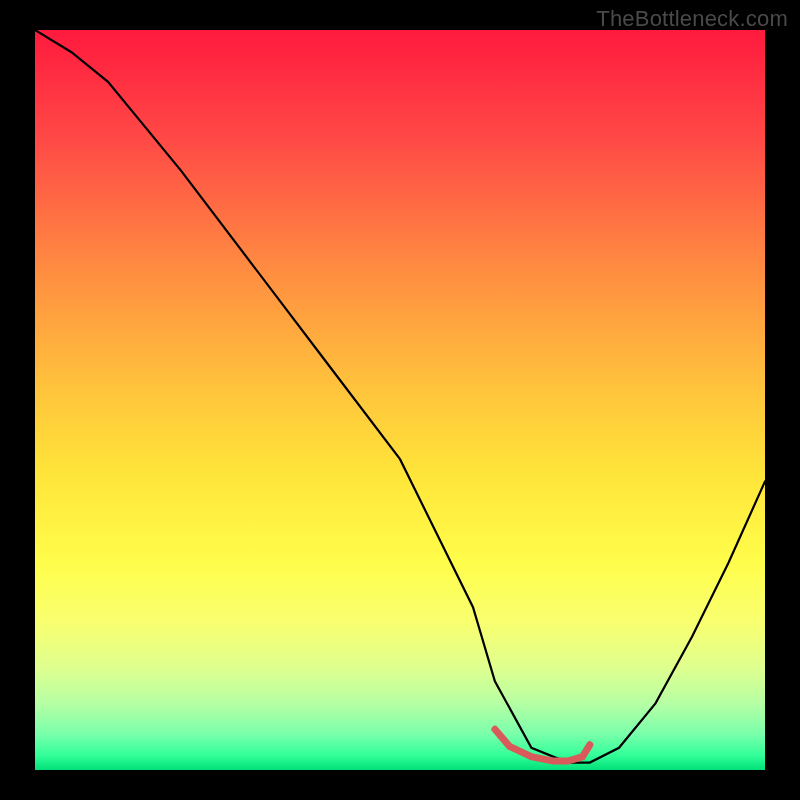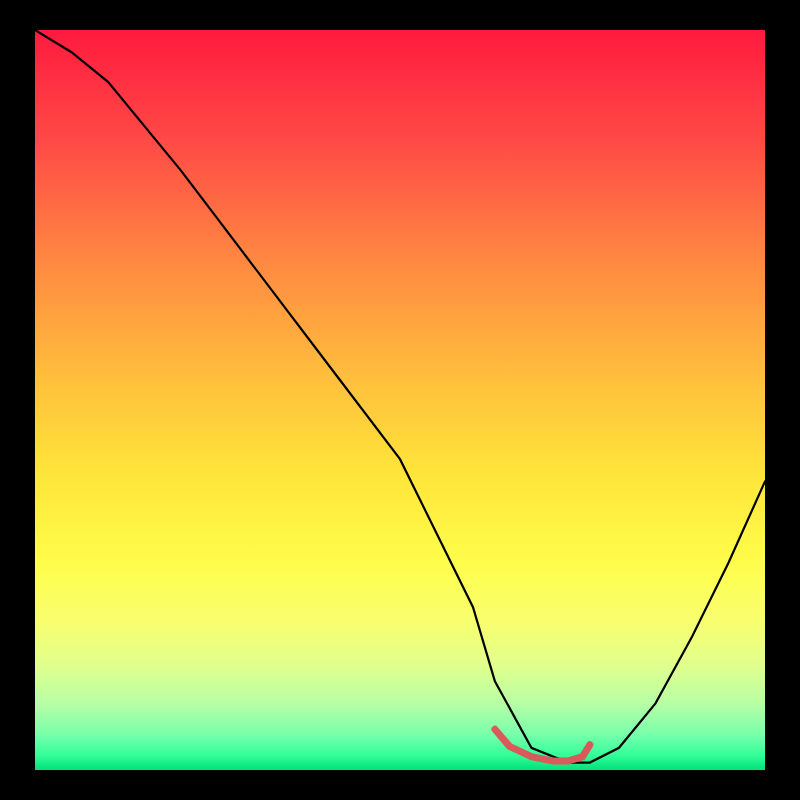--- a/index.html
+++ b/index.html
@@ -61,13 +61,14 @@
 </head>
 <body>
 
 <div class="frame">
   <div class="plot">
     <svg class="curve" viewBox="0 0 730 740" preserveAspectRatio="none">
       <path fill="none" stroke="#000" stroke-width="2.2" stroke-linecap="round" d="M0.0 0.0 L36.5 22.2 L73.0 51.8 L146.0 140.6 L219.0 236.8 L292.0 333.0 L365.0 429.2 L438.0 577.2 L459.9 651.2 L496.4 717.8 L532.9 732.6 L554.8 732.6 L584.0 717.8 L620.5 673.4 L657.0 606.8 L693.5 532.8 L730.0 451.4"></path>
       <path fill="none" stroke="#d85a5a" stroke-width="7" stroke-linecap="round" d="M459.9 699.3 L474.5 716.3 L496.4 726.7 L518.3 731.1 L532.9 731.1 L547.5 726.7 L554.8 714.8"></path>
     </svg>
   </div>
+  <div class="watermark">TheBottleneck.com</div>
 </div>
 
 </body></html>

